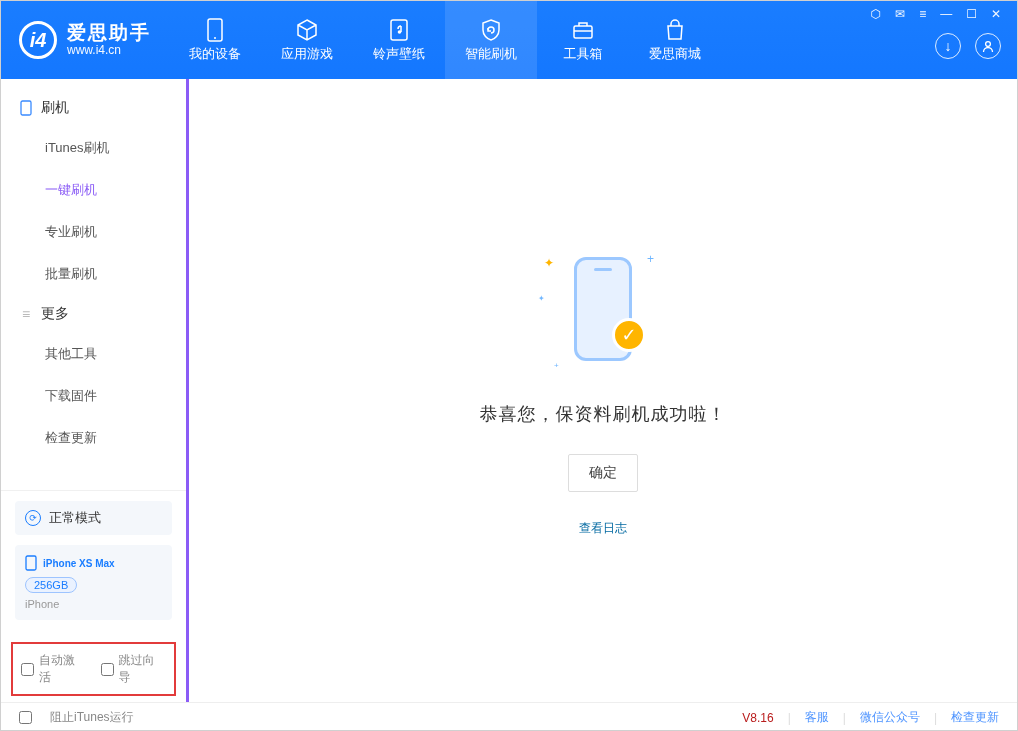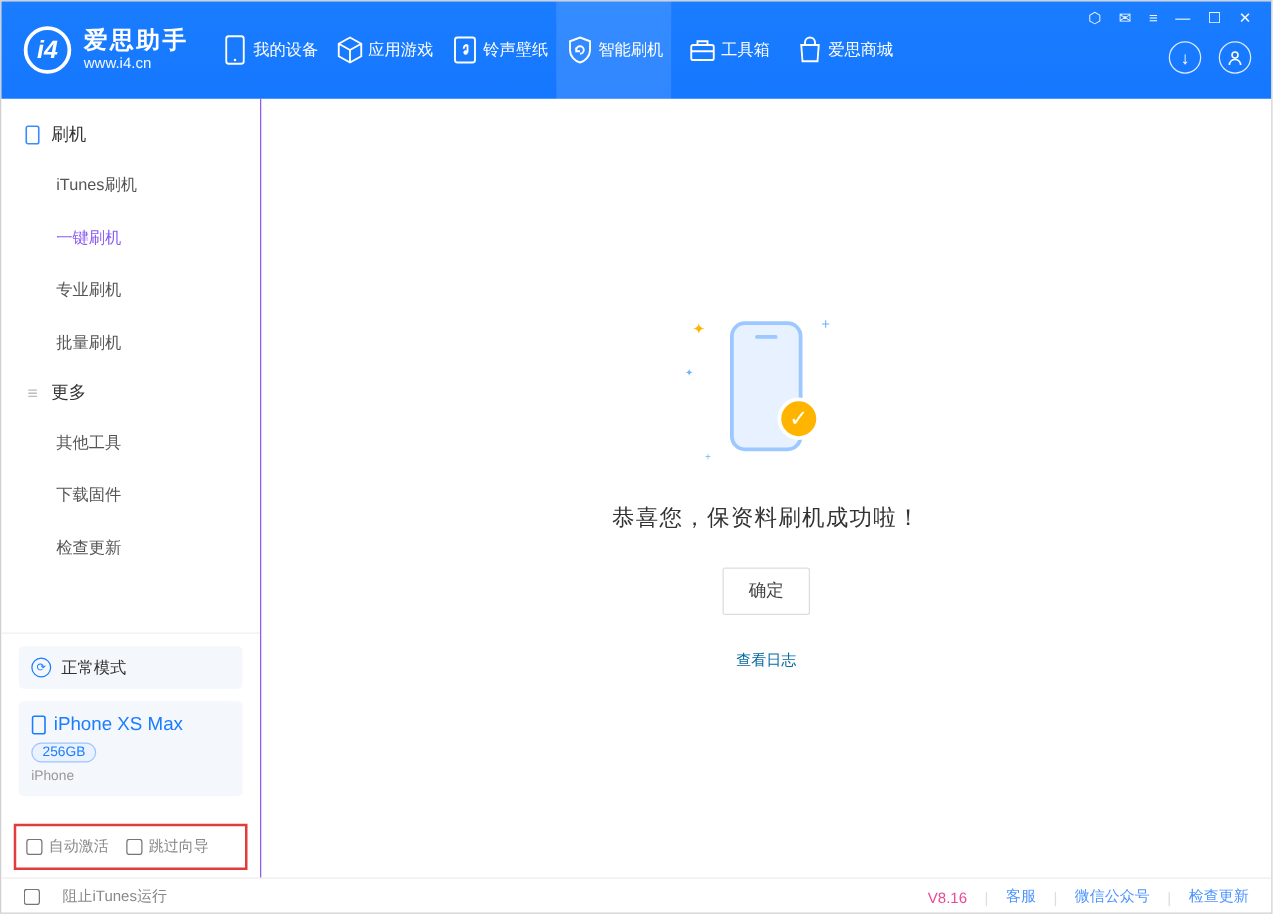--- a/index.html
+++ b/index.html
@@ -6,43 +6,43 @@
 body { background: #fff; width: 1018px; height: 731px; overflow: hidden; border: 1px solid #d0d0d0; }
 
 
 .header { height: 78px; background: linear-gradient(to bottom, #1a7dff, #1477ff); display: flex; align-items: center; color: #fff; }
 .logo-area { display: flex; align-items: center; padding: 0 18px; gap: 10px; }
 .logo-circle { width: 38px; height: 38px; border: 3px solid #fff; border-radius: 50%; display: flex; align-items: center; justify-content: center; font-weight: bold; font-size: 20px; font-style: italic; }
 .logo-text { display: flex; flex-direction: column; line-height: 1.1; }
 .logo-text .cn { font-size: 19px; font-weight: 600; letter-spacing: 2px; }
 .logo-text .en { font-size: 12px; opacity: .95; }
 .nav { display: flex; height: 100%; }
-.nav-item { width: 92px; display: flex; align-items: center; justify-content: center; gap: 3px; cursor: pointer; font-size: 13px; }
+.nav-item { width: 92px; display: flex; flex-direction: column; align-items: center; justify-content: center; gap: 3px; cursor: pointer; font-size: 13px; }
 .nav-item.active { background: rgba(255,255,255,.12); }
 .nav-ico { width: 24px; height: 24px; display: flex; align-items: center; justify-content: center; }
 .header-right { margin-left: auto; display: flex; flex-direction: column; align-items: flex-end; padding-right: 12px; height: 100%; }
 .win-controls { display: flex; gap: 14px; padding: 6px 4px; font-size: 12px; opacity: .95; }
 .win-controls span { cursor: pointer; }
 .acct-icons { display: flex; gap: 14px; margin-top: 6px; margin-right: 4px; }
 .acct-icons .circ { width: 26px; height: 26px; border: 1.5px solid rgba(255,255,255,.85); border-radius: 50%; display: flex; align-items: center; justify-content: center; font-size: 14px; cursor: pointer; }
 
 
 .body { display: flex; height: 623px; }
-.sidebar { width: 208px; border-right: 1px solid #8b5cf6; display: flex; flex-direction: column; }
+.sidebar { width: 188px; border-right: 3px solid #8b5cf6; display: flex; flex-direction: column; }
 .side-scroll { flex: 1; overflow: auto; padding-top: 10px; }
 .side-group-hd { display: flex; align-items: center; gap: 8px; padding: 10px 18px; color: #333; font-size: 14px; }
 .side-group-hd .ico { width: 14px; height: 14px; display: inline-flex; align-items: center; justify-content: center; color: #3a8bff; }
 .side-item { padding: 12px 18px 12px 44px; font-size: 13px; color: #555; cursor: pointer; }
 .side-item.active { color: #8b5cf6; }
 
 .device-panel { padding: 10px 14px; border-top: 1px solid #f0f0f0; }
 .mode-box { background: #f4f7fb; border-radius: 4px; padding: 8px 10px; display: flex; align-items: center; gap: 8px; font-size: 13px; color: #333; margin-bottom: 10px; }
 .mode-box .dot { width: 16px; height: 16px; border-radius: 50%; border: 1.5px solid #1a7dff; display: inline-flex; align-items: center; justify-content: center; color: #1a7dff; font-size: 9px; }
 .dev-box { background: #f4f7fb; border-radius: 4px; padding: 10px; }
-.dev-box .name { color: #1a7dff; font-size: 15px; font-weight: 400; display: flex; align-items: center; gap: 6px; text-align: right; }
+.dev-box .name { color: #1a7dff; font-size: 10px; font-weight: 700; display: flex; align-items: center; gap: 6px; text-align: right; }
 .dev-box .cap { display: inline-block; margin-top: 6px; font-size: 11px; color: #1a7dff; border: 1px solid #9dc4ff; border-radius: 10px; padding: 1px 8px; background: #eaf2ff; }
 .dev-box .type { font-size: 11px; color: #999; margin-top: 5px; }
 
 .opt-row { border: 2px solid #e23b3b; margin: 12px 10px 6px; padding: 8px; display: flex; gap: 14px; font-size: 12px; color: #888; }
 .opt-row label { display: flex; align-items: center; gap: 5px; cursor: pointer; }
 .opt-row input[type=checkbox] { width: 13px; height: 13px; }
 
 
 .main { flex: 1; display: flex; flex-direction: column; align-items: center; justify-content: center; gap: 28px; }
 .phone-illus { position: relative; width: 130px; height: 130px; display: flex; align-items: center; justify-content: center; }
@@ -53,21 +53,21 @@
 .sp1 { top: 12px; left: 6px; } .sp2 { top: 50px; left: 0; color: #6fb6ff; font-size: 8px; }
 .sp3 { top: 8px; right: 14px; color: #6fb6ff; } .sp4 { bottom: 4px; left: 16px; color: #6fb6ff; font-size: 8px; }
 
 .msg { font-size: 18px; color: #333; letter-spacing: 1px; }
 .ok-btn { border: 1px solid #ddd; background: #fff; padding: 9px 20px; font-size: 14px; color: #444; cursor: pointer; border-radius: 2px; }
 .log-link { font-size: 12px; color: #0369a1; cursor: pointer; }
 
 
 .footer { height: 30px; border-top: 1px solid #eee; display: flex; align-items: center; padding: 0 18px; font-size: 12px; color: #888; gap: 8px; }
 .footer .right { margin-left: auto; display: flex; align-items: center; gap: 14px; }
-.footer .ver { color: #ec4899; }
+.footer .ver { color: #b91c1c; }
 .footer .divider { color: #ddd; }
 .footer .lnk { color: #4e94ff; cursor: pointer; }
 
 svg { display: block; }
 </style>
 </head>
 <body>
 
 <div class="header">
   <div class="logo-area">

